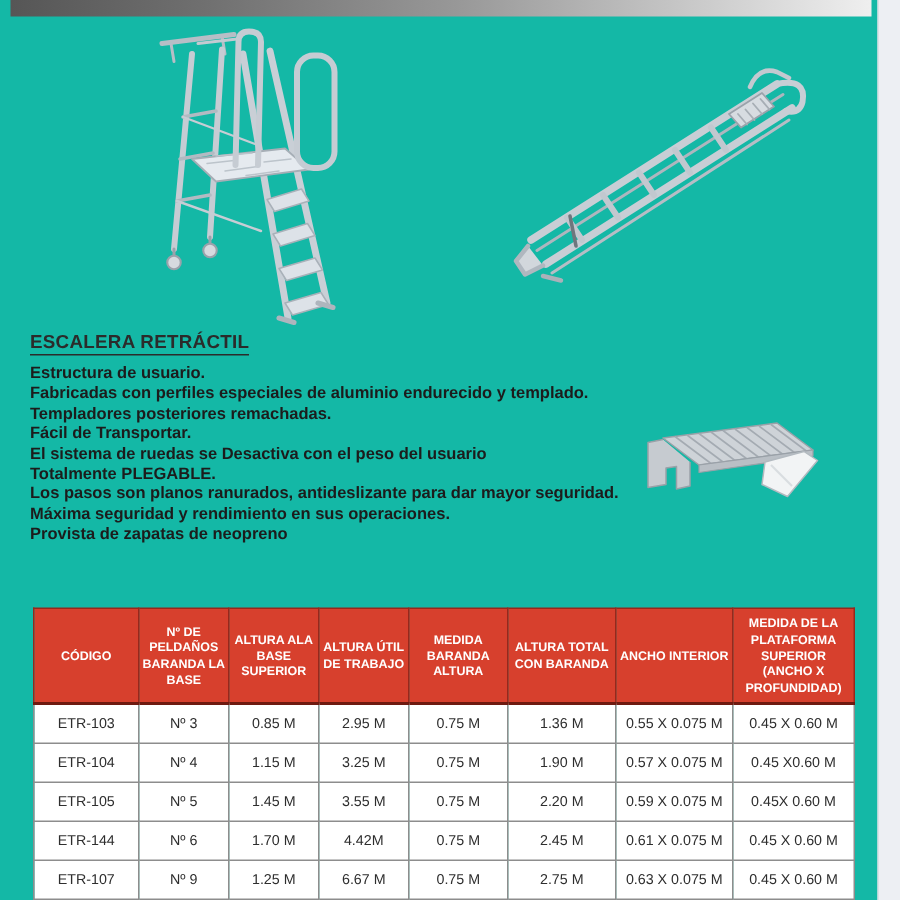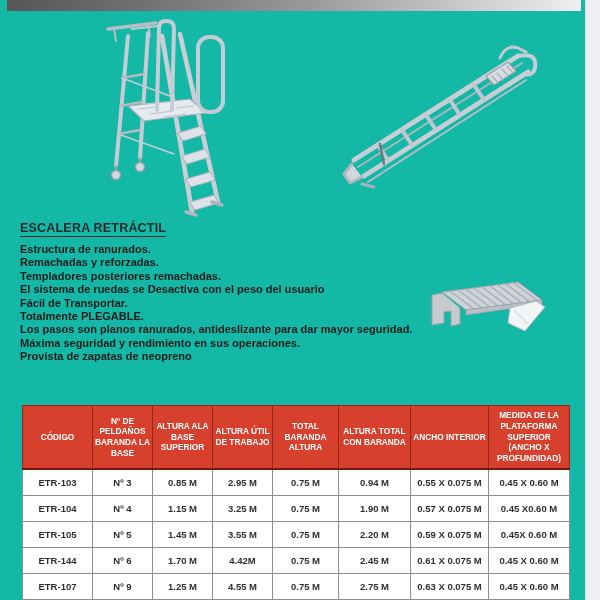--- a/index.html
+++ b/index.html
@@ -31,21 +31,21 @@
     border-collapse:collapse;table-layout:fixed;
   }
   table.specs th{
     background:#d7402d;color:#ffffff;
     font-size:8.3px;font-weight:bold;line-height:1.28;
     border:1px solid #96281c;border-bottom:2px solid #6e1a10;
     vertical-align:middle;text-align:center;height:60px;padding:1px 1px;
   }
   table.specs td{
     background:#ffffff;color:#2e2e2e;
-    font-size:9.5px;font-weight:bold;text-align:center;vertical-align:middle;
+    font-size:9.5px;font-weight:normal;text-align:center;vertical-align:middle;
     border:1px solid #8d8d8d;height:25px;padding:0 1px;white-space:nowrap;
   }
 </style>
 </head>
 <body>
 
 <div class="page">
 
   <div class="topbar"></div>
   <div class="right-strip"></div>
@@ -121,25 +121,25 @@
       <path d="M86,30 L112,23 L121,29 L101,53 L84,45 Z" fill="#f2f4f5" stroke="#b3bac0" stroke-width="1"></path>
       <path d="M90,32 L104,46" stroke="#d9dde0" stroke-width="1.4" fill="none"></path>
     </g>
   </svg>
 
   <div class="title">
     <span>ESCALERA RETRÁCTIL</span>
   </div>
 
   <div class="features">
-    <p>Estructura de ranurados.</p>
-    <p>Remachadas y reforzadas.</p>
+    <p>Estructura de usuario.</p>
+    <p>Fabricadas con perfiles especiales de aluminio endurecido y templado.</p>
     <p>Templadores posteriores remachadas.</p>
+    <p>Fácil de Transportar.</p>
     <p>El sistema de ruedas se Desactiva con el peso del usuario</p>
-    <p>Fácil de Transportar.</p>
     <p>Totalmente PLEGABLE.</p>
     <p>Los pasos son planos ranurados, antideslizante para dar mayor seguridad.</p>
     <p>Máxima seguridad y rendimiento en sus operaciones.</p>
     <p>Provista de zapatas de neopreno</p>
   </div>
 
   <table class="specs">
     <colgroup>
       <col style="width:70px">
         <col style="width:60px">
@@ -149,34 +149,34 @@
         <col style="width:72px">
         <col style="width:78px">
         <col style="width:81px">
     </colgroup>
     <thead>
       <tr>
         <th>CÓDIGO</th>
         <th>Nº DE PELDAÑOS BARANDA LA BASE</th>
         <th>ALTURA ALA BASE SUPERIOR</th>
         <th>ALTURA ÚTIL DE TRABAJO</th>
-        <th>TOTAL BARANDA ALTURA</th>
+        <th>MEDIDA BARANDA ALTURA</th>
         <th>ALTURA TOTAL CON BARANDA</th>
         <th>ANCHO INTERIOR</th>
         <th>MEDIDA DE LA PLATAFORMA SUPERIOR (ANCHO X PROFUNDIDAD)</th>
       </tr>
     </thead>
     <tbody>
       <tr>
         <td>ETR-103</td>
         <td>Nº 3</td>
         <td>0.85 M</td>
         <td>2.95 M</td>
         <td>0.75 M</td>
-        <td>0.94 M</td>
+        <td>1.36 M</td>
         <td>0.55 X 0.075 M</td>
         <td>0.45 X 0.60 M</td>
       </tr>
       <tr>
         <td>ETR-104</td>
         <td>Nº 4</td>
         <td>1.15 M</td>
         <td>3.25 M</td>
         <td>0.75 M</td>
         <td>1.90 M</td>
@@ -200,21 +200,21 @@
         <td>4.42M</td>
         <td>0.75 M</td>
         <td>2.45 M</td>
         <td>0.61 X 0.075 M</td>
         <td>0.45 X 0.60 M</td>
       </tr>
       <tr>
         <td>ETR-107</td>
         <td>Nº 9</td>
         <td>1.25 M</td>
-        <td>4.55 M</td>
+        <td>6.67 M</td>
         <td>0.75 M</td>
         <td>2.75 M</td>
         <td>0.63 X 0.075 M</td>
         <td>0.45 X 0.60 M</td>
       </tr>
     </tbody>
   </table>
 
 </div>
 

